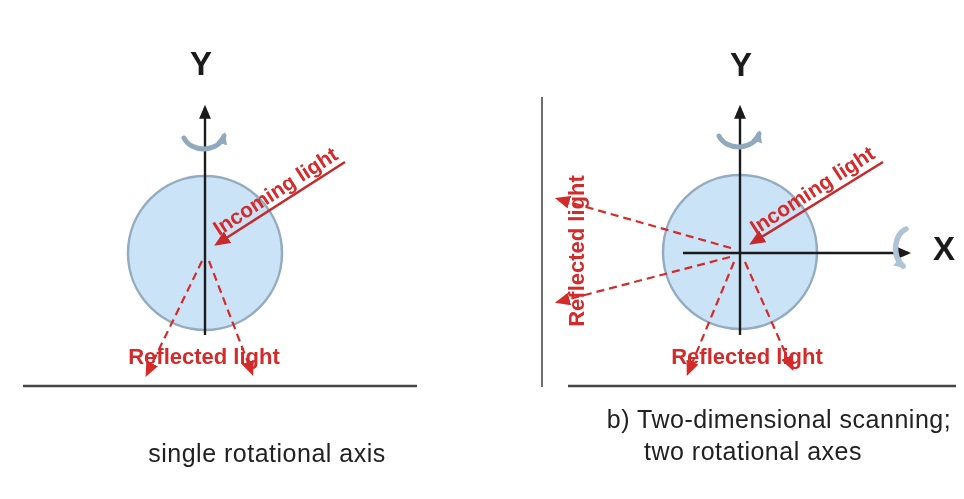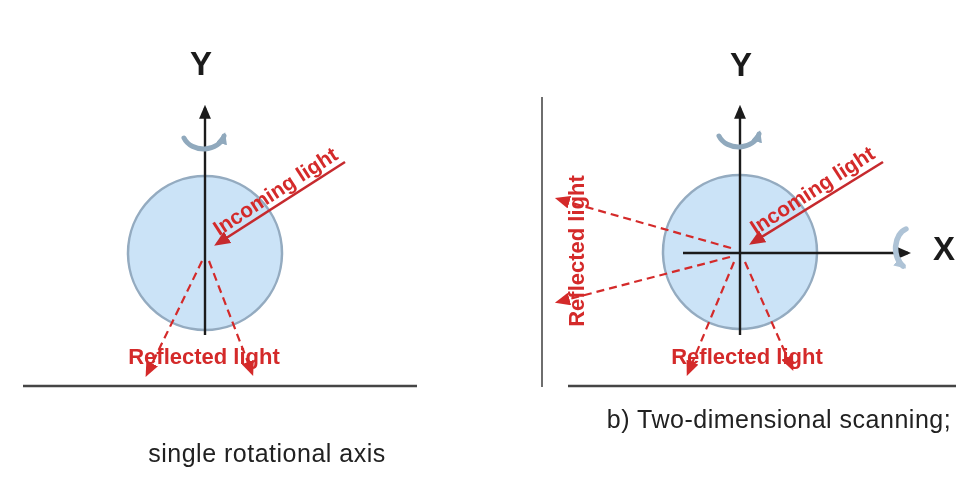--- a/index.html
+++ b/index.html
@@ -109,14 +109,15 @@
   <div class="lbl axis-label" style="left:741px; top:64px;">Y</div>
   <div class="lbl axis-label" style="left:944px; top:248px;">X</div>
 
   <div class="lbl red-label incoming-b" style="left:812px; top:190px;">Incoming light</div>
 
   <div class="lbl red-label reflected-wall-b" style="left:577px; top:251px; font-size:22px;">Reflected light</div>
 
   <div class="lbl red-label" style="left:747px; top:357px; font-size:22px;">Reflected light</div>
 
   <div class="lbl caption" style="left:779px; top:419px;">b) Two-dimensional scanning;</div>
+  <div class="lbl caption" style="left:753px; top:451px;">two rotational axes</div>
 
 </div>
 
 </body></html>

